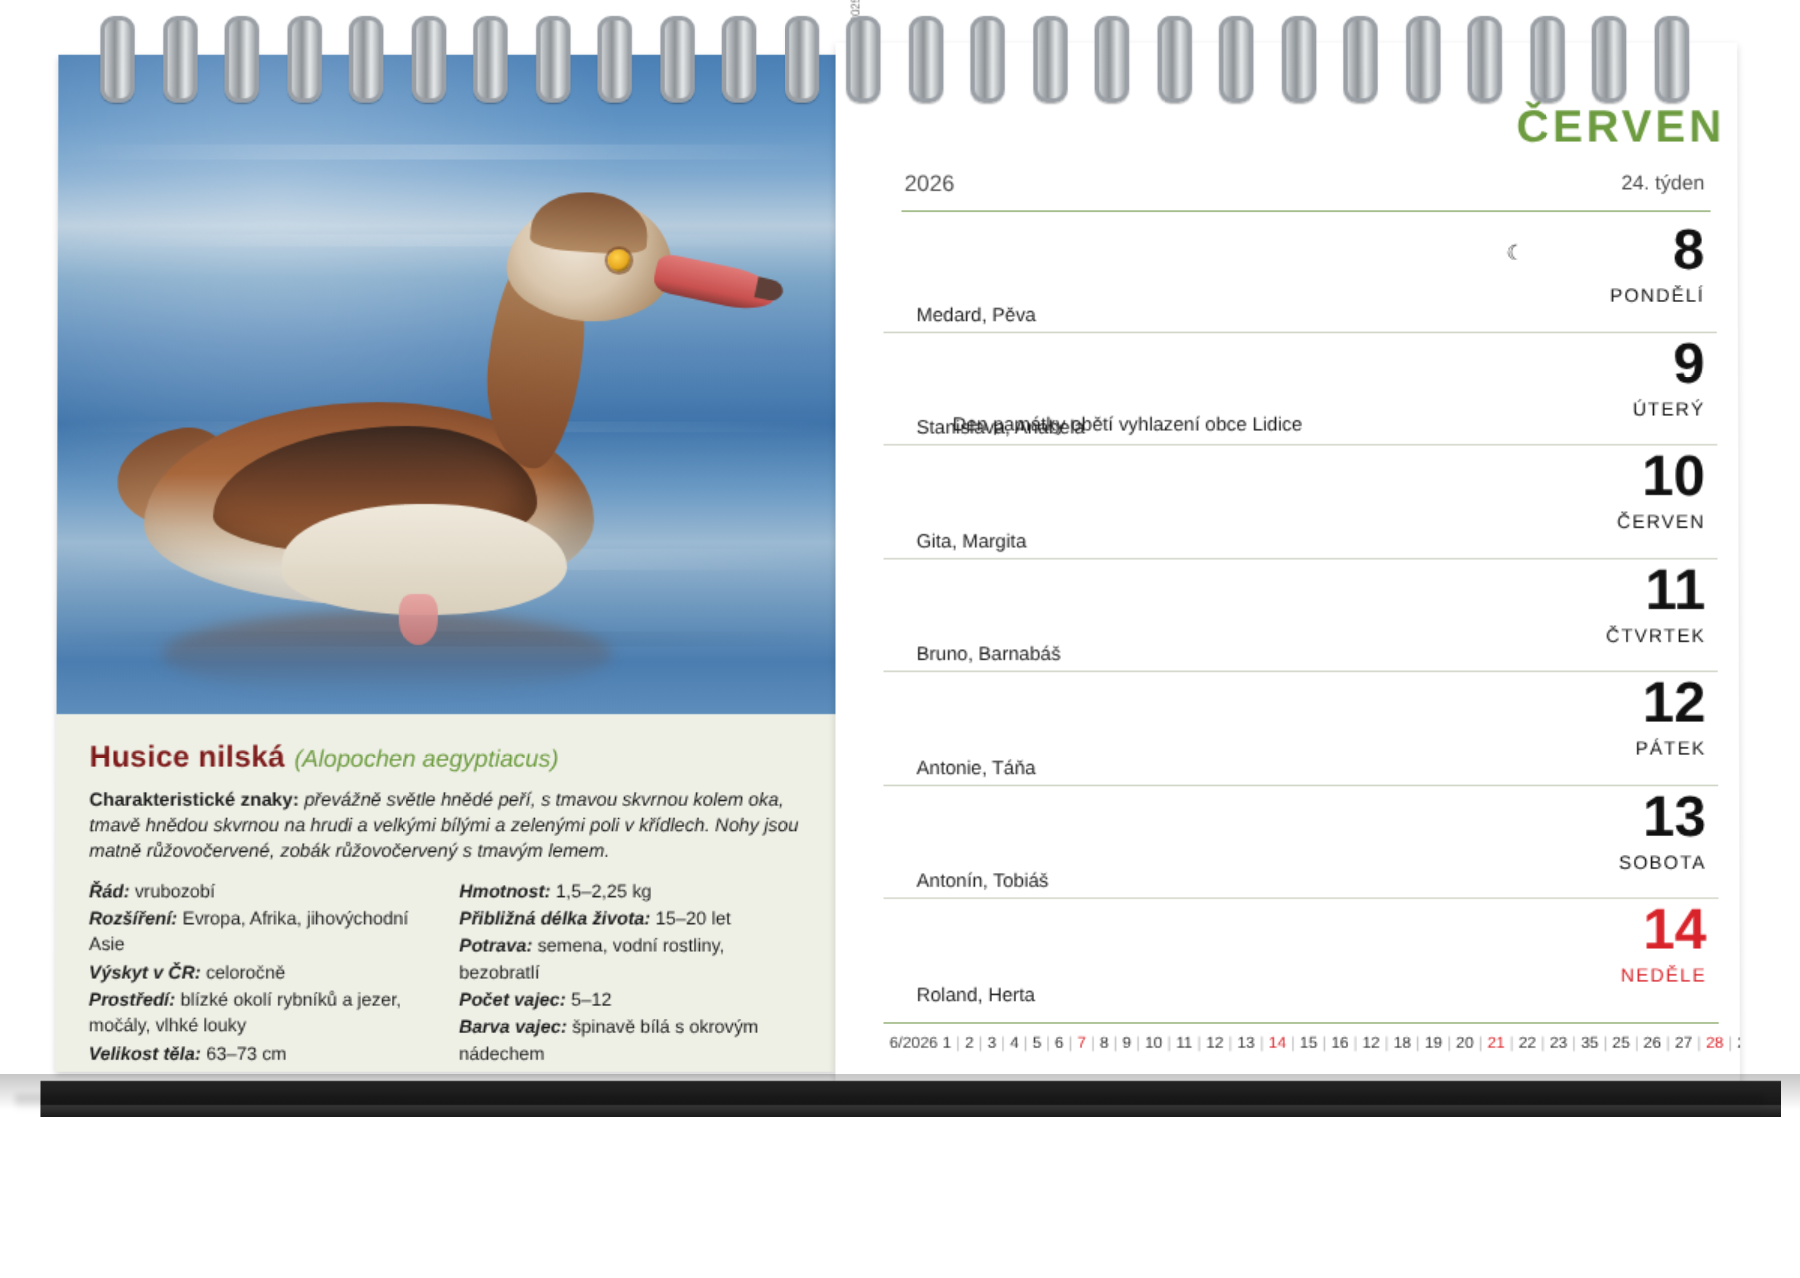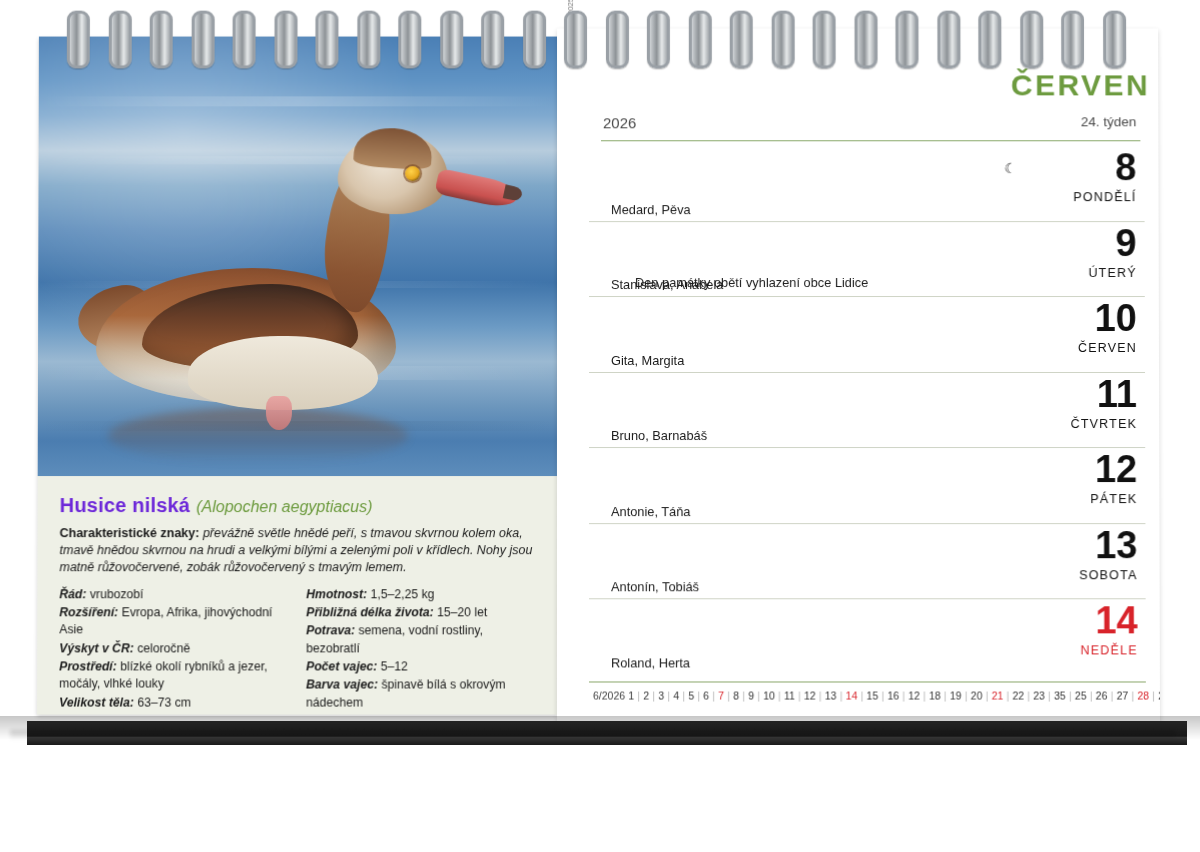--- a/index.html
+++ b/index.html
@@ -127,21 +127,21 @@
 
   
   .info{
     position:absolute;left:0;top:440px;width:519px;height:238px;
     background:#eef0e6;
     padding:18px 22px 0 22px;
     box-sizing:border-box;
   }
   .species-line{margin:0 0 8px 0;}
   .species-cz{
-    font-size:20px;font-weight:bold;color:#6d28d9;letter-spacing:.2px;
+    font-size:20px;font-weight:bold;color:#7f1d1d;letter-spacing:.2px;
   }
   .species-lat{
     font-size:16px;font-style:italic;color:#6d9b3f;margin-left:6px;
   }
   .charac{
     font-size:12.5px;line-height:1.35;color:#1b1b1b;margin:0 0 10px 0;
   }
   .charac b{font-weight:bold;font-style:normal;}
   .charac i{font-style:italic;}
 

